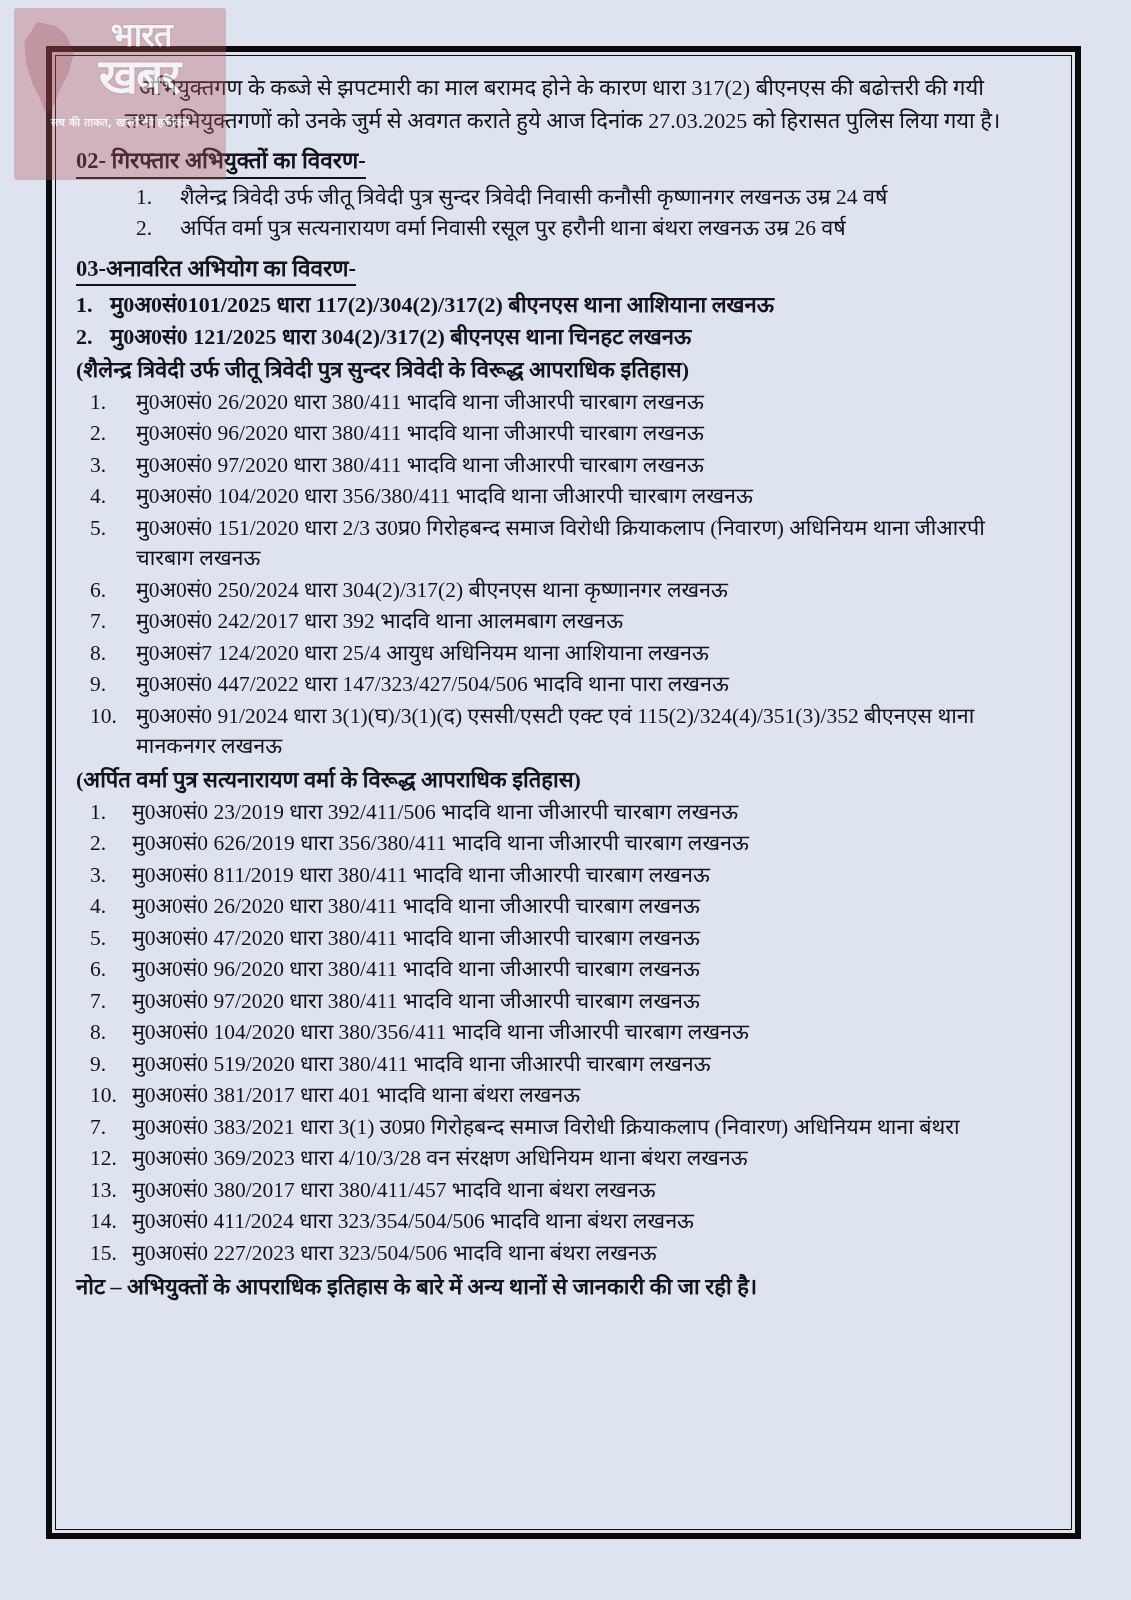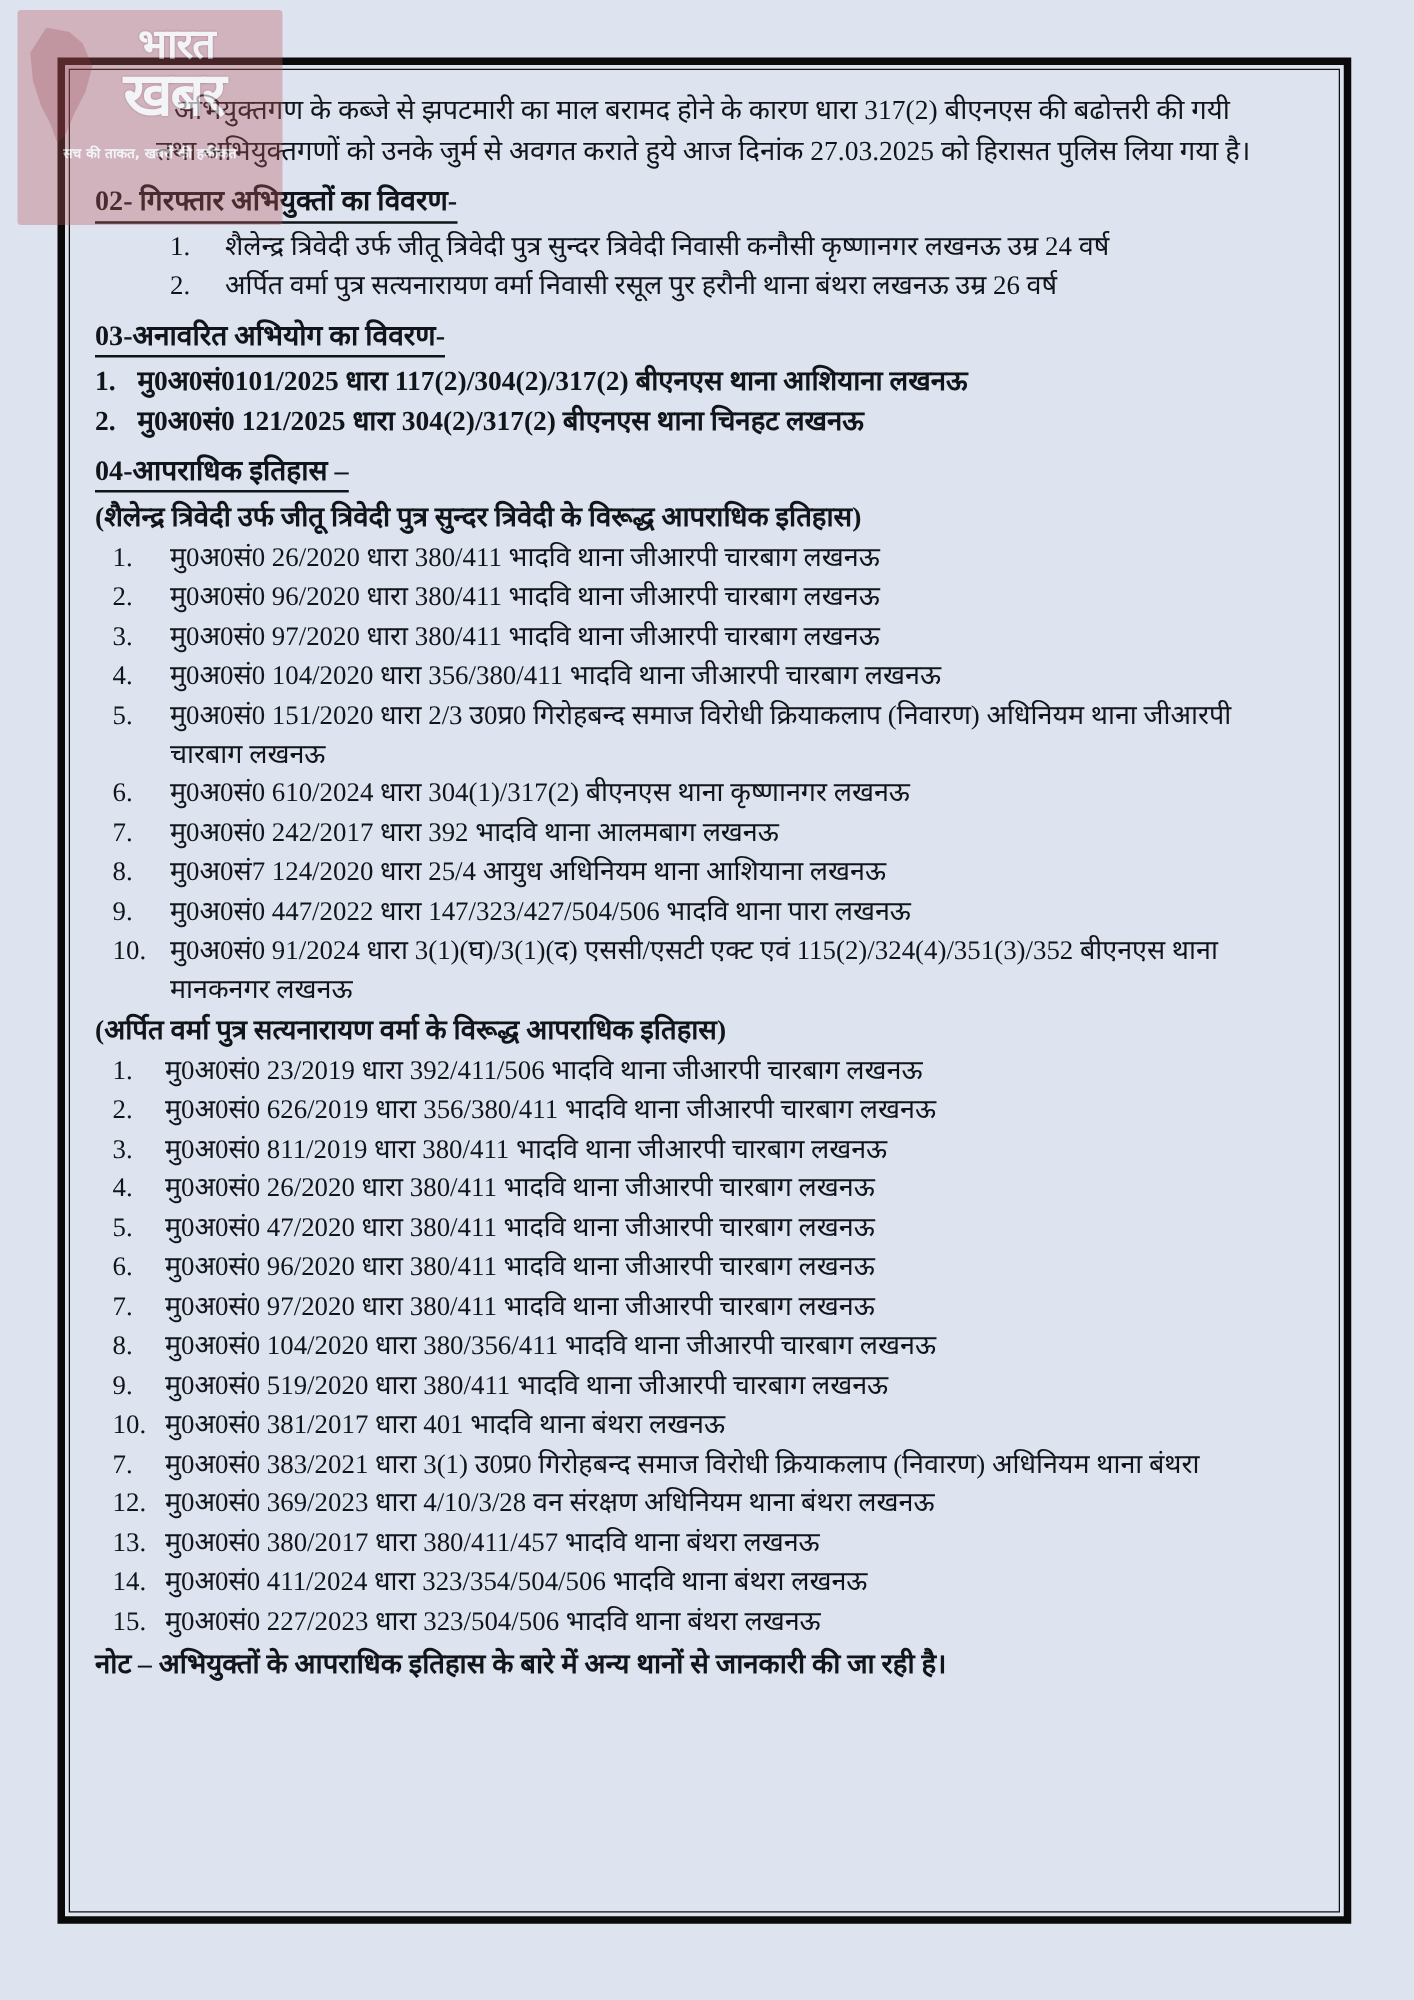--- a/index.html
+++ b/index.html
@@ -214,32 +214,29 @@
   </ol>
 
   <div class="sec-head-wrap">
     <span class="sec-head">03-अनावरित अभियोग का विवरण-</span>
   </div>
   <ol class="lst bold">
     <li><span class="num">1.</span><span>मु0अ0सं0101/2025 धारा 117(2)/304(2)/317(2) बीएनएस थाना आशियाना लखनऊ</span></li>
     <li><span class="num">2.</span><span>मु0अ0सं0 121/2025 धारा 304(2)/317(2) बीएनएस थाना चिनहट लखनऊ</span></li>
   </ol>
 
-  <div class="sec-head-wrap">
-    <span class="sec-head">04-आपराधिक इतिहास –</span>
-  </div>
 
   <div class="group-title">(शैलेन्द्र त्रिवेदी उर्फ जीतू त्रिवेदी पुत्र सुन्दर त्रिवेदी के विरूद्ध आपराधिक इतिहास)</div>
   <ol class="lst ch">
     <li><span class="num">1.</span><span>मु0अ0सं0 26/2020 धारा 380/411 भादवि थाना जीआरपी चारबाग लखनऊ</span></li>
     <li><span class="num">2.</span><span>मु0अ0सं0 96/2020 धारा 380/411 भादवि थाना जीआरपी चारबाग लखनऊ</span></li>
     <li><span class="num">3.</span><span>मु0अ0सं0 97/2020 धारा 380/411 भादवि थाना जीआरपी चारबाग लखनऊ</span></li>
     <li><span class="num">4.</span><span>मु0अ0सं0 104/2020 धारा 356/380/411 भादवि थाना जीआरपी चारबाग लखनऊ</span></li>
     <li><span class="num">5.</span><span>मु0अ0सं0 151/2020 धारा 2/3 उ0प्र0 गिरोहबन्द समाज विरोधी क्रियाकलाप (निवारण) अधिनियम थाना जीआरपी चारबाग लखनऊ</span></li>
-    <li><span class="num">6.</span><span>मु0अ0सं0 610/2024 धारा 304(1)/317(2) बीएनएस थाना कृष्णानगर लखनऊ</span></li>
+    <li><span class="num">6.</span><span>मु0अ0सं0 250/2024 धारा 304(2)/317(2) बीएनएस थाना कृष्णानगर लखनऊ</span></li>
     <li><span class="num">7.</span><span>मु0अ0सं0 242/2017 धारा 392 भादवि थाना आलमबाग लखनऊ</span></li>
     <li><span class="num">8.</span><span>मु0अ0सं7 124/2020 धारा 25/4 आयुध अधिनियम थाना आशियाना लखनऊ</span></li>
     <li><span class="num">9.</span><span>मु0अ0सं0 447/2022 धारा 147/323/427/504/506 भादवि थाना पारा लखनऊ</span></li>
     <li><span class="num">10.</span><span>मु0अ0सं0 91/2024 धारा 3(1)(घ)/3(1)(द) एससी/एसटी एक्ट एवं 115(2)/324(4)/351(3)/352 बीएनएस थाना मानकनगर लखनऊ</span></li>
   </ol>
 
   <div class="group-title">(अर्पित वर्मा पुत्र सत्यनारायण वर्मा के विरूद्ध आपराधिक इतिहास)</div>
   <ol class="lst ch tight">
     <li><span class="num">1.</span><span>मु0अ0सं0 23/2019 धारा 392/411/506 भादवि थाना जीआरपी चारबाग लखनऊ</span></li>
     <li><span class="num">2.</span><span>मु0अ0सं0 626/2019 धारा 356/380/411 भादवि थाना जीआरपी चारबाग लखनऊ</span></li>

